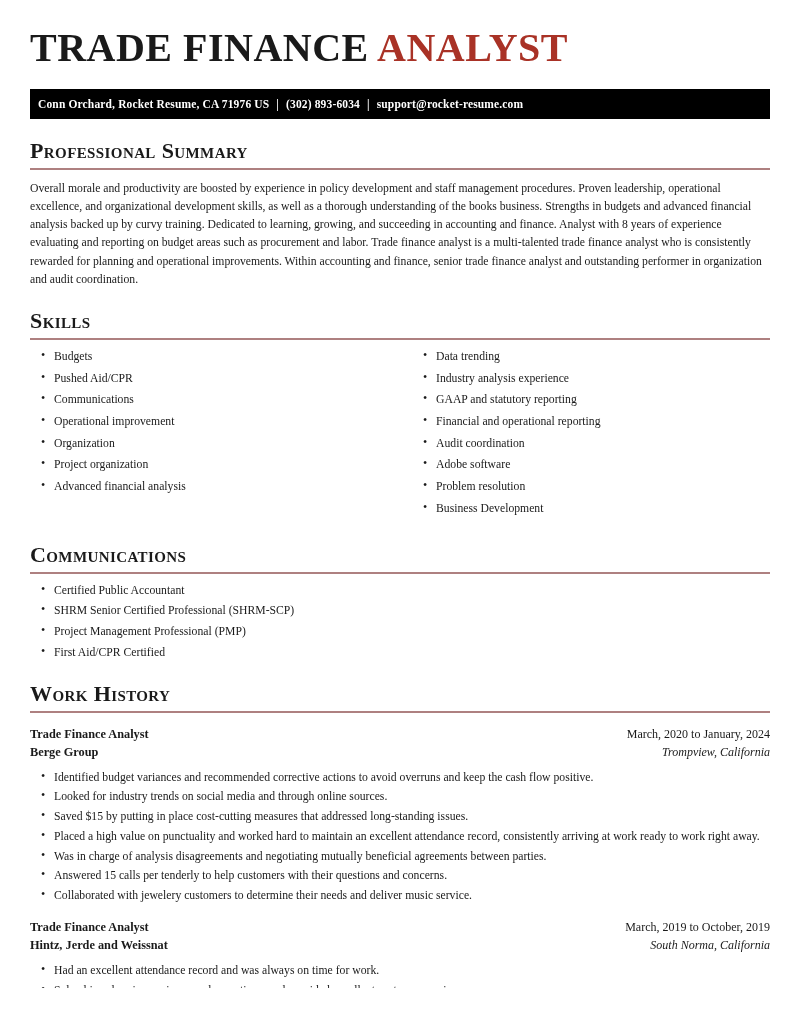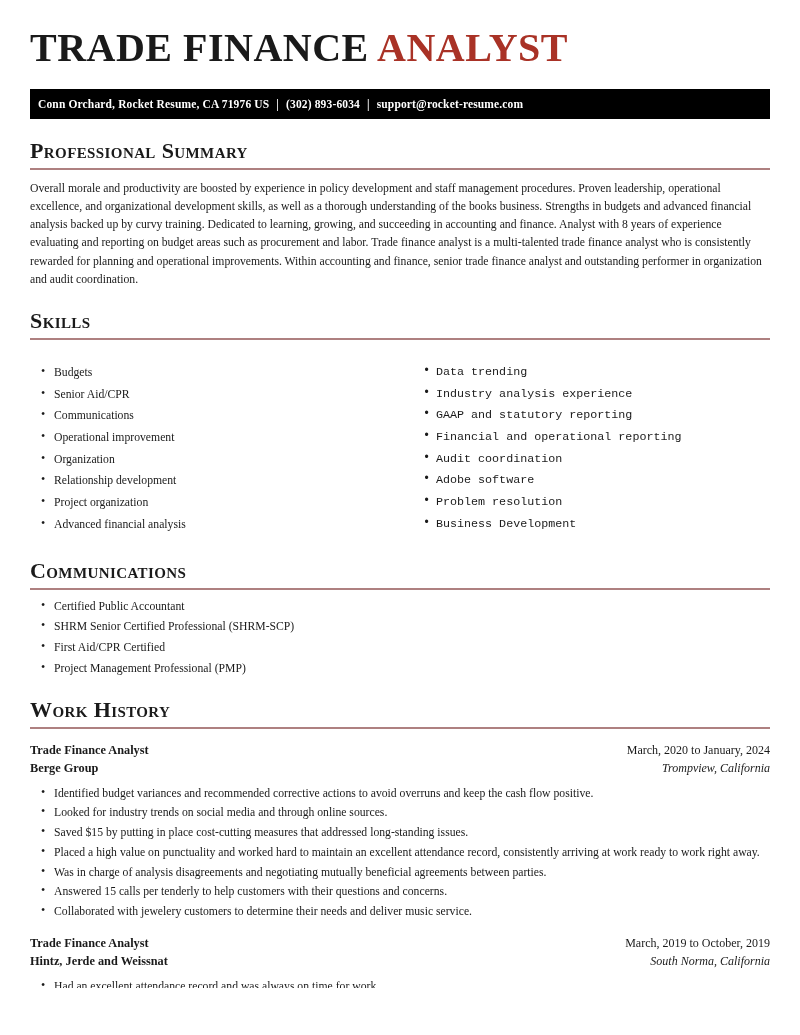--- a/index.html
+++ b/index.html
@@ -108,29 +108,28 @@
     content: "\2022";
     position: absolute;
     left: 11px;
     top: -1px;
     font-size: 12px;
     color: #1a1a1a;
   }
 
   .skills-columns {
     display: flex;
-    margin-top: 16px;
+    margin-top: 0;
   }
   .skills-columns .col {
     width: 50%;
     box-sizing: border-box;
   }
   .skills-columns .col:last-child {
     padding-left: 12px;
-    font-family: Liberation Mono, monospace;
   }
   .skills-columns ul.bullets li {
     margin-bottom: 6.5px;
   }
 
   
   .job {
     margin-top: 16px;
   }
   .job:first-of-type {
@@ -197,25 +196,24 @@
     <p class="summary-text">Overall morale and productivity are boosted by experience in policy development and staff management procedures. Proven leadership, operational excellence, and organizational development skills, as well as a thorough understanding of the books business. Strengths in budgets and advanced financial analysis backed up by curvy training. Dedicated to learning, growing, and succeeding in accounting and finance. Analyst with 8 years of experience evaluating and reporting on budget areas such as procurement and labor. Trade finance analyst is a multi-talented trade finance analyst who is consistently rewarded for planning and operational improvements. Within accounting and finance, senior trade finance analyst and outstanding performer in organization and audit coordination.</p>
   </div>
 
   <div class="section">
     <h2 class="section-heading">Skills</h2>
     <hr class="section-rule">
     <div class="skills-columns">
       <div class="col">
         <ul class="bullets">
           <li>Budgets</li>
-          <li>Senior Aid/CPR</li>
+          <li>Pushed Aid/CPR</li>
           <li>Communications</li>
           <li>Operational improvement</li>
           <li>Organization</li>
-          <li>Relationship development</li>
           <li>Project organization</li>
           <li>Advanced financial analysis</li>
         </ul>
       </div>
       <div class="col">
         <ul class="bullets">
           <li>Data trending</li>
           <li>Industry analysis experience</li>
           <li>GAAP and statutory reporting</li>
           <li>Financial and operational reporting</li>
@@ -227,22 +225,22 @@
       </div>
     </div>
   </div>
 
   <div class="section">
     <h2 class="section-heading">Communications</h2>
     <hr class="section-rule">
     <ul class="bullets">
       <li>Certified Public Accountant</li>
       <li>SHRM Senior Certified Professional (SHRM-SCP)</li>
+      <li>Project Management Professional (PMP)</li>
       <li>First Aid/CPR Certified</li>
-      <li>Project Management Professional (PMP)</li>
     </ul>
   </div>
 
   <div class="section work">
     <h2 class="section-heading">Work History</h2>
     <hr class="section-rule">
 
     <div class="job">
       <div class="job-row">
         <span class="job-title">Trade Finance Analyst</span>

